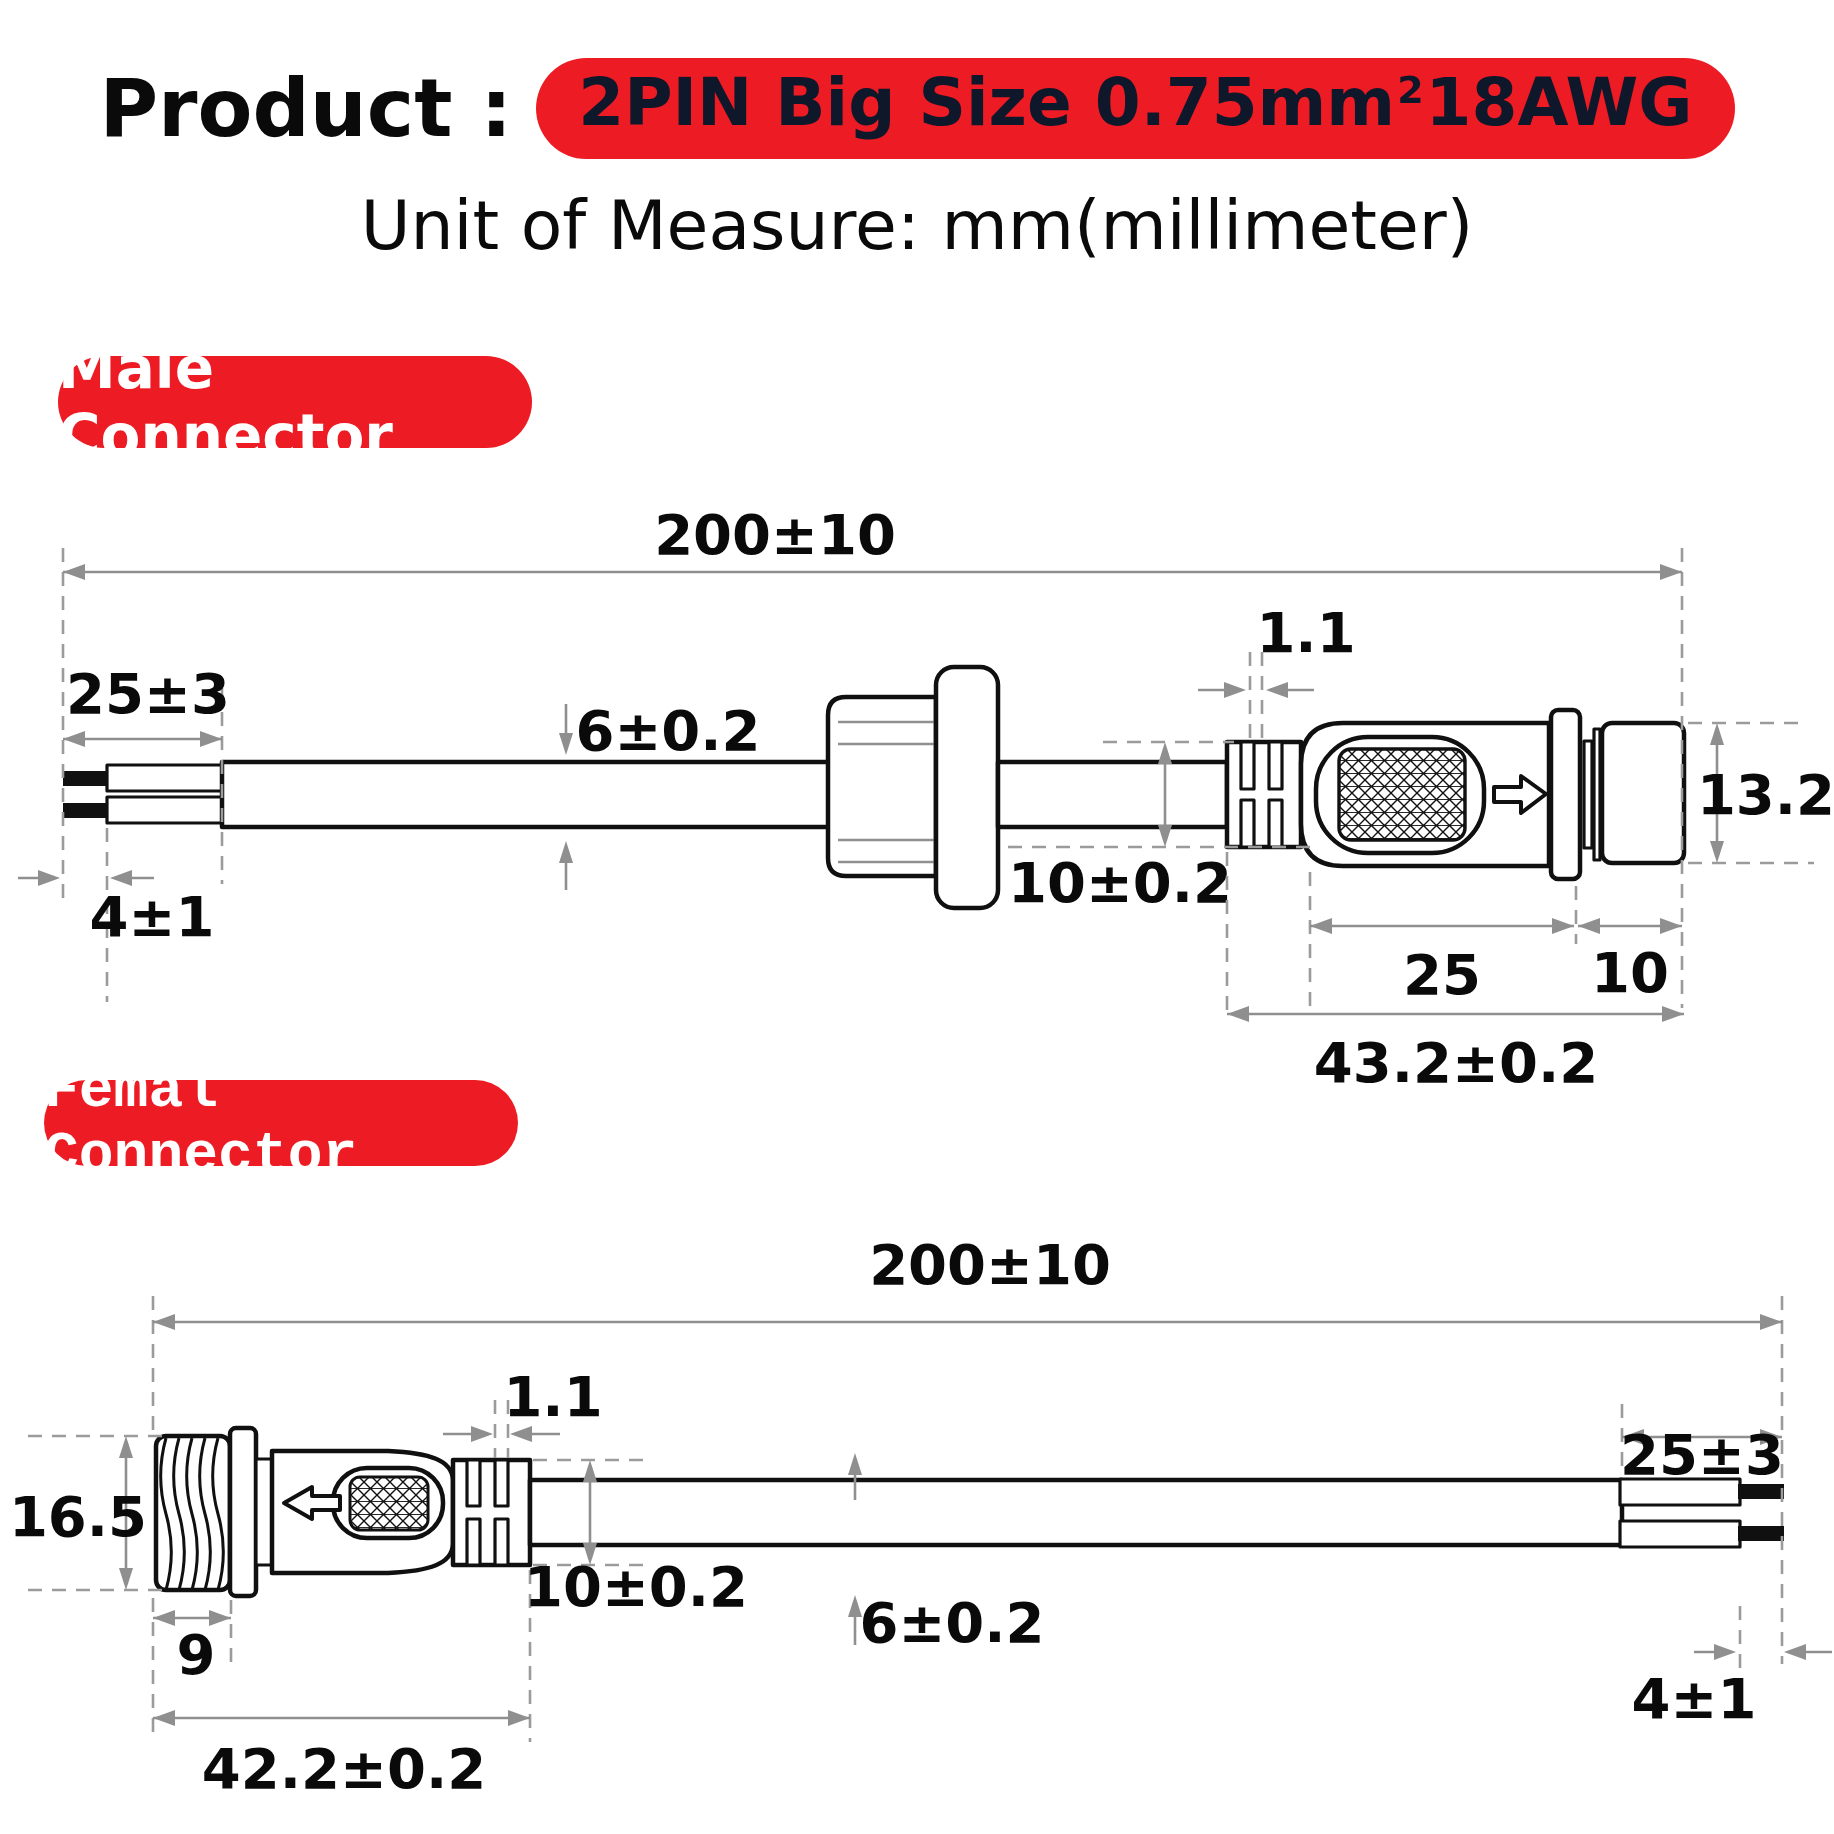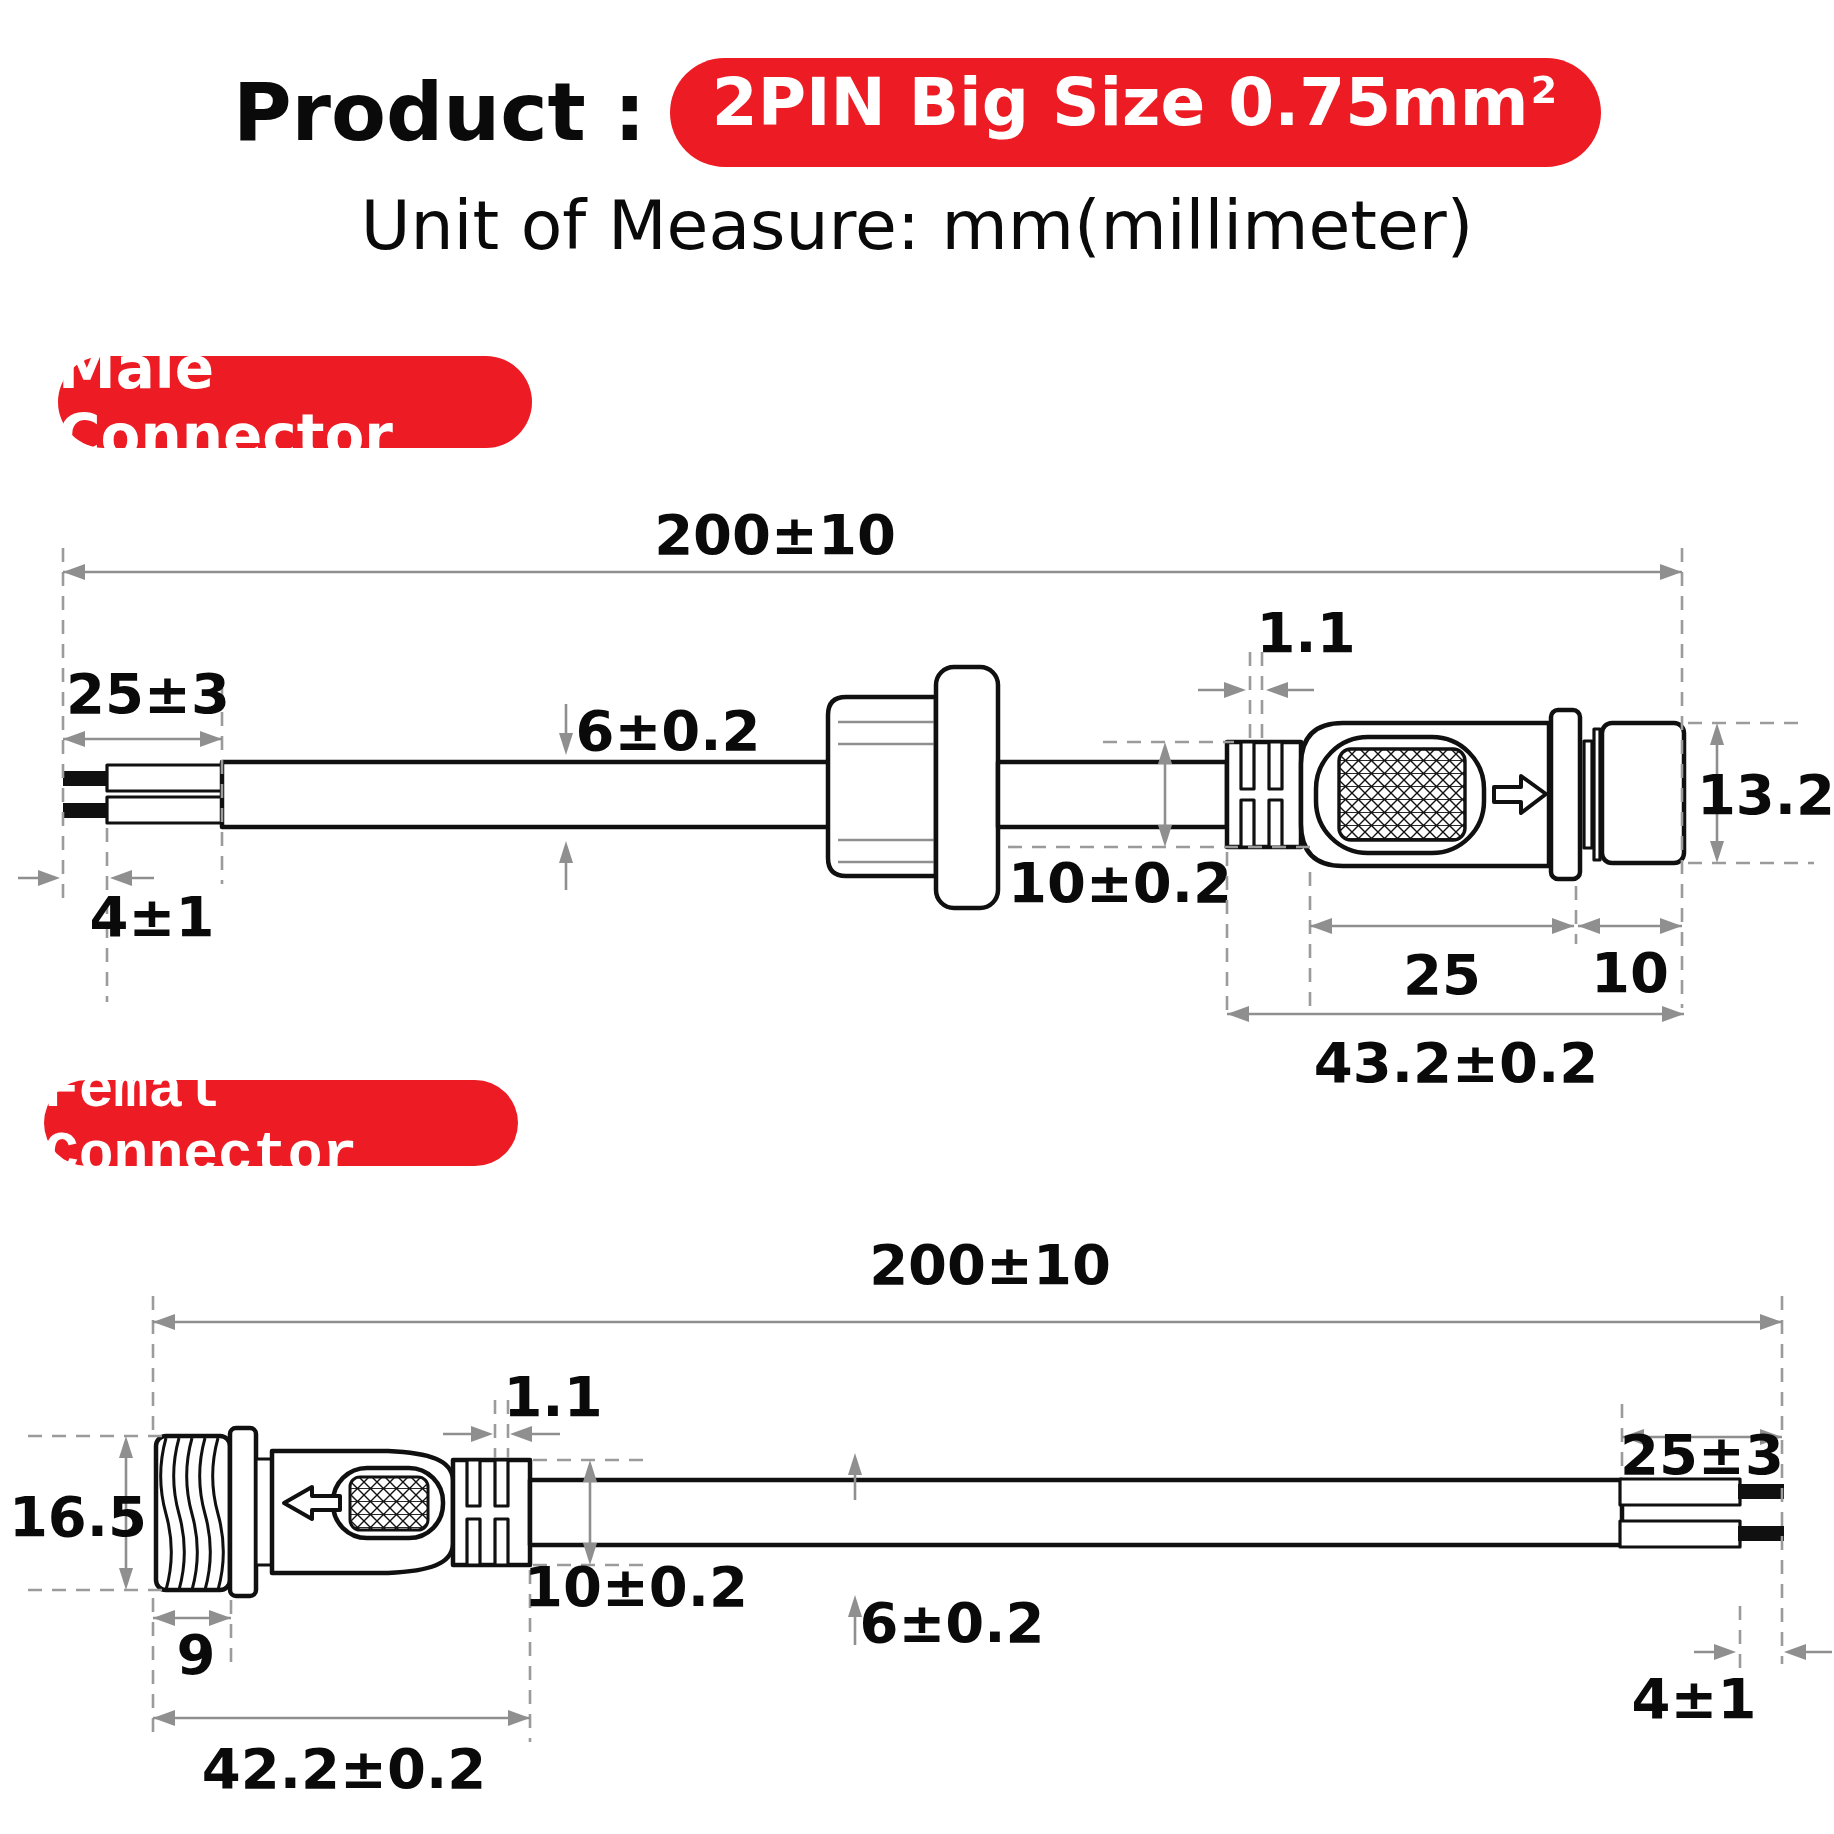--- a/index.html
+++ b/index.html
@@ -2,22 +2,22 @@
 <html><head>
 <meta charset="utf-8">
 <style>
   html,body{margin:0;padding:0;background:#ffffff;}
   .page{position:relative;width:1834px;height:1834px;background:#fff;overflow:hidden;
         font-family:"DejaVu Sans",sans-serif;color:#0a0a0a;}
   
   .title-row{position:absolute;top:58px;left:0;width:100%;display:flex;
              justify-content:center;align-items:center;gap:24px;}
   .product-prefix{font-size:80px;font-weight:bold;letter-spacing:0px;}
-  .product-badge{background:#ed1c24;color:#ffffff;border-radius:70px;
-                 padding:4px 42px 22px 42px;font-size:66px;font-weight:bold;
+  .product-badge{background:#ed1c24;color:#0f172a;border-radius:70px;
+                 padding:4px 42px 14px 42px;font-size:66px;font-weight:bold;
                  display:inline-flex;align-items:baseline;line-height:1.25;}
   .product-badge sup{font-size:38px;margin:0 2px 0 2px;transform:translateY(-22px);display:inline-block;}
   .subtitle{position:absolute;top:186px;left:0;width:100%;text-align:center;
             font-size:68px;font-weight:normal;}
   
   .section-badge{position:absolute;background:#ed1c24;color:#fff;border-radius:50px;
                  display:flex;align-items:center;justify-content:center;font-weight:bold;}
   #male-badge{left:58px;top:356px;width:474px;height:92px;font-size:58px;}
   #female-badge{left:44px;top:1080px;width:474px;height:86px;font-size:58px;font-family:Liberation Mono, monospace;}
   
@@ -36,20 +36,21 @@
 </head>
 <body>
 
 <div class="page">
 
   <div class="title-row">
     <span class="product-prefix">Product :</span>
     <span class="product-badge">
         <span>2PIN Big Size 0.75mm</span>
         <sup>2</sup>
+        <span>18AWG</span>
       </span>
   </div>
   <div class="subtitle">Unit of Measure: mm(millimeter)</div>
 
   <div class="section-badge" id="male-badge">
     <span>Male Connector</span>
   </div>
 
   <svg id="male-svg" class="diagram" width="1834" height="720" viewBox="0 440 1834 720">
     <defs>

